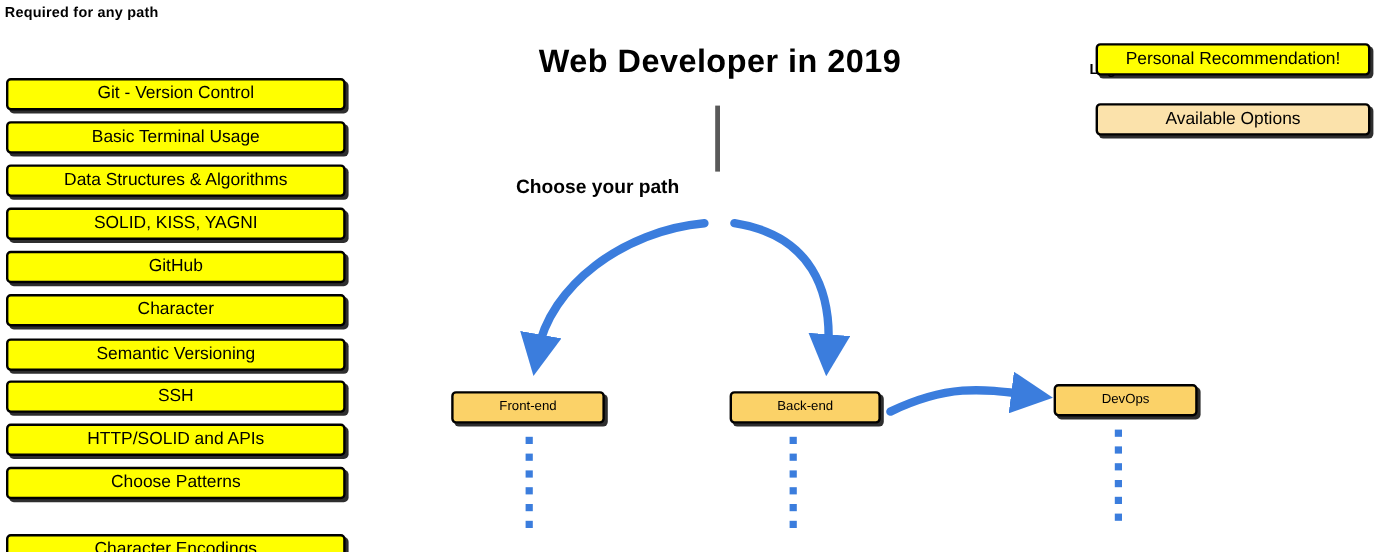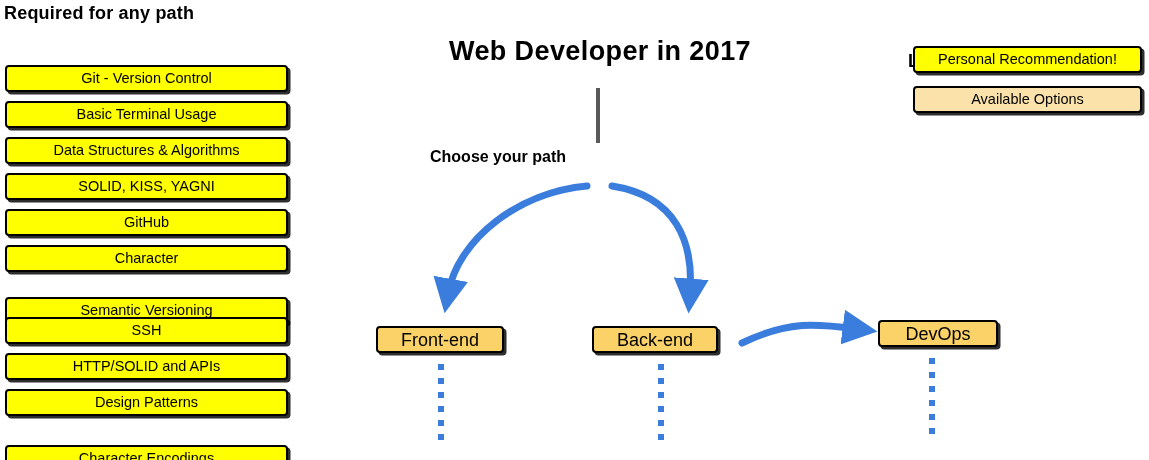--- a/index.html
+++ b/index.html
@@ -11,21 +11,21 @@
     width: 1149px;
     height: 460px;
     position: relative;
     overflow: hidden;
     font-family: "Liberation Sans", sans-serif;
     color: #000000;
   }
 
   .section-heading {
     position: absolute;
-    font-size: 18px;
+    font-size: 12px;
     font-weight: bold;
     letter-spacing: 0.2px;
     color: #000;
     white-space: nowrap;
   }
 
   #required-heading { left: 4px; top: 3px; }
   #legends-heading  { left: 908px; top: 3px; margin-top: 48px; }
 
   
@@ -100,24 +100,24 @@
     position: absolute;
     left: 0; top: 0;
     width: 1149px;
     height: 460px;
     pointer-events: none;
   }
 
   
   .path-node {
     height: 27px;
-    font-size: 18px;
+    font-size: 11px;
   }
   #node-frontend { left: 376px; top: 326px; width: 128px; }
-  #node-backend  { left: 592px; top: 326px; width: 126px; }
+  #node-backend  { left: 608px; top: 326px; width: 126px; }
   #node-devops   { left: 878px; top: 320px; width: 120px; }
 
   
   .dot-trail {
     position: absolute;
     width: 6px;
   }
   .dot-trail i {
     display: block;
     width: 6px;
@@ -134,28 +134,28 @@
 
 <div class="section-heading" id="required-heading">Required for any path</div>
 
 <div id="required-list">
   <div class="box yellow" style="top:45px">Git - Version Control</div>
   <div class="box yellow" style="top:81px">Basic Terminal Usage</div>
   <div class="box yellow" style="top:117px">Data Structures &amp; Algorithms</div>
   <div class="box yellow" style="top:153px">SOLID, KISS, YAGNI</div>
   <div class="box yellow" style="top:189px">GitHub</div>
   <div class="box yellow" style="top:225px">Character</div>
-  <div class="box yellow" style="top:277px">Semantic Versioning</div>
+  <div class="box yellow" style="top:262px">Semantic Versioning</div>
   <div class="box yellow" style="top:297px">SSH</div>
   <div class="box yellow" style="top:333px">HTTP/SOLID and APIs</div>
-  <div class="box yellow" style="top:369px">Design Patterns</div>
+  <div class="box yellow" style="top:369px">Choose Patterns</div>
   <div class="box yellow" style="top:425px">Character Encodings</div>
 </div>
 
-<div id="page-title">Web Developer in 2017</div>
+<div id="page-title">Web Developer in 2019</div>
 <div id="trunk-line"></div>
 <div id="choose-path-label">Choose your path</div>
 
 <svg id="arrow-layer" viewBox="0 0 1149 460">
   <defs>
     <marker id="arrowhead" markerWidth="5" markerHeight="5" refX="2.2" refY="2.5" orient="auto">
       <path d="M0,0 L5,2.5 L0,5 Z" fill="#3B7DDD"></path>
     </marker>
   </defs>
 
@@ -191,15 +191,15 @@
     <i></i>
     <i></i>
     <i></i>
     <i></i>
     <i></i>
 </div>
 
 <div class="section-heading" id="legends-heading">Legends</div>
 
 <div id="legend-list">
-  <div class="box yellow" style="top:46px">Personal Recommendation!</div>
+  <div class="box yellow" style="top:36px">Personal Recommendation!</div>
   <div class="box tan-light" style="top:86px">Available Options</div>
 </div>
 
 </body></html>

